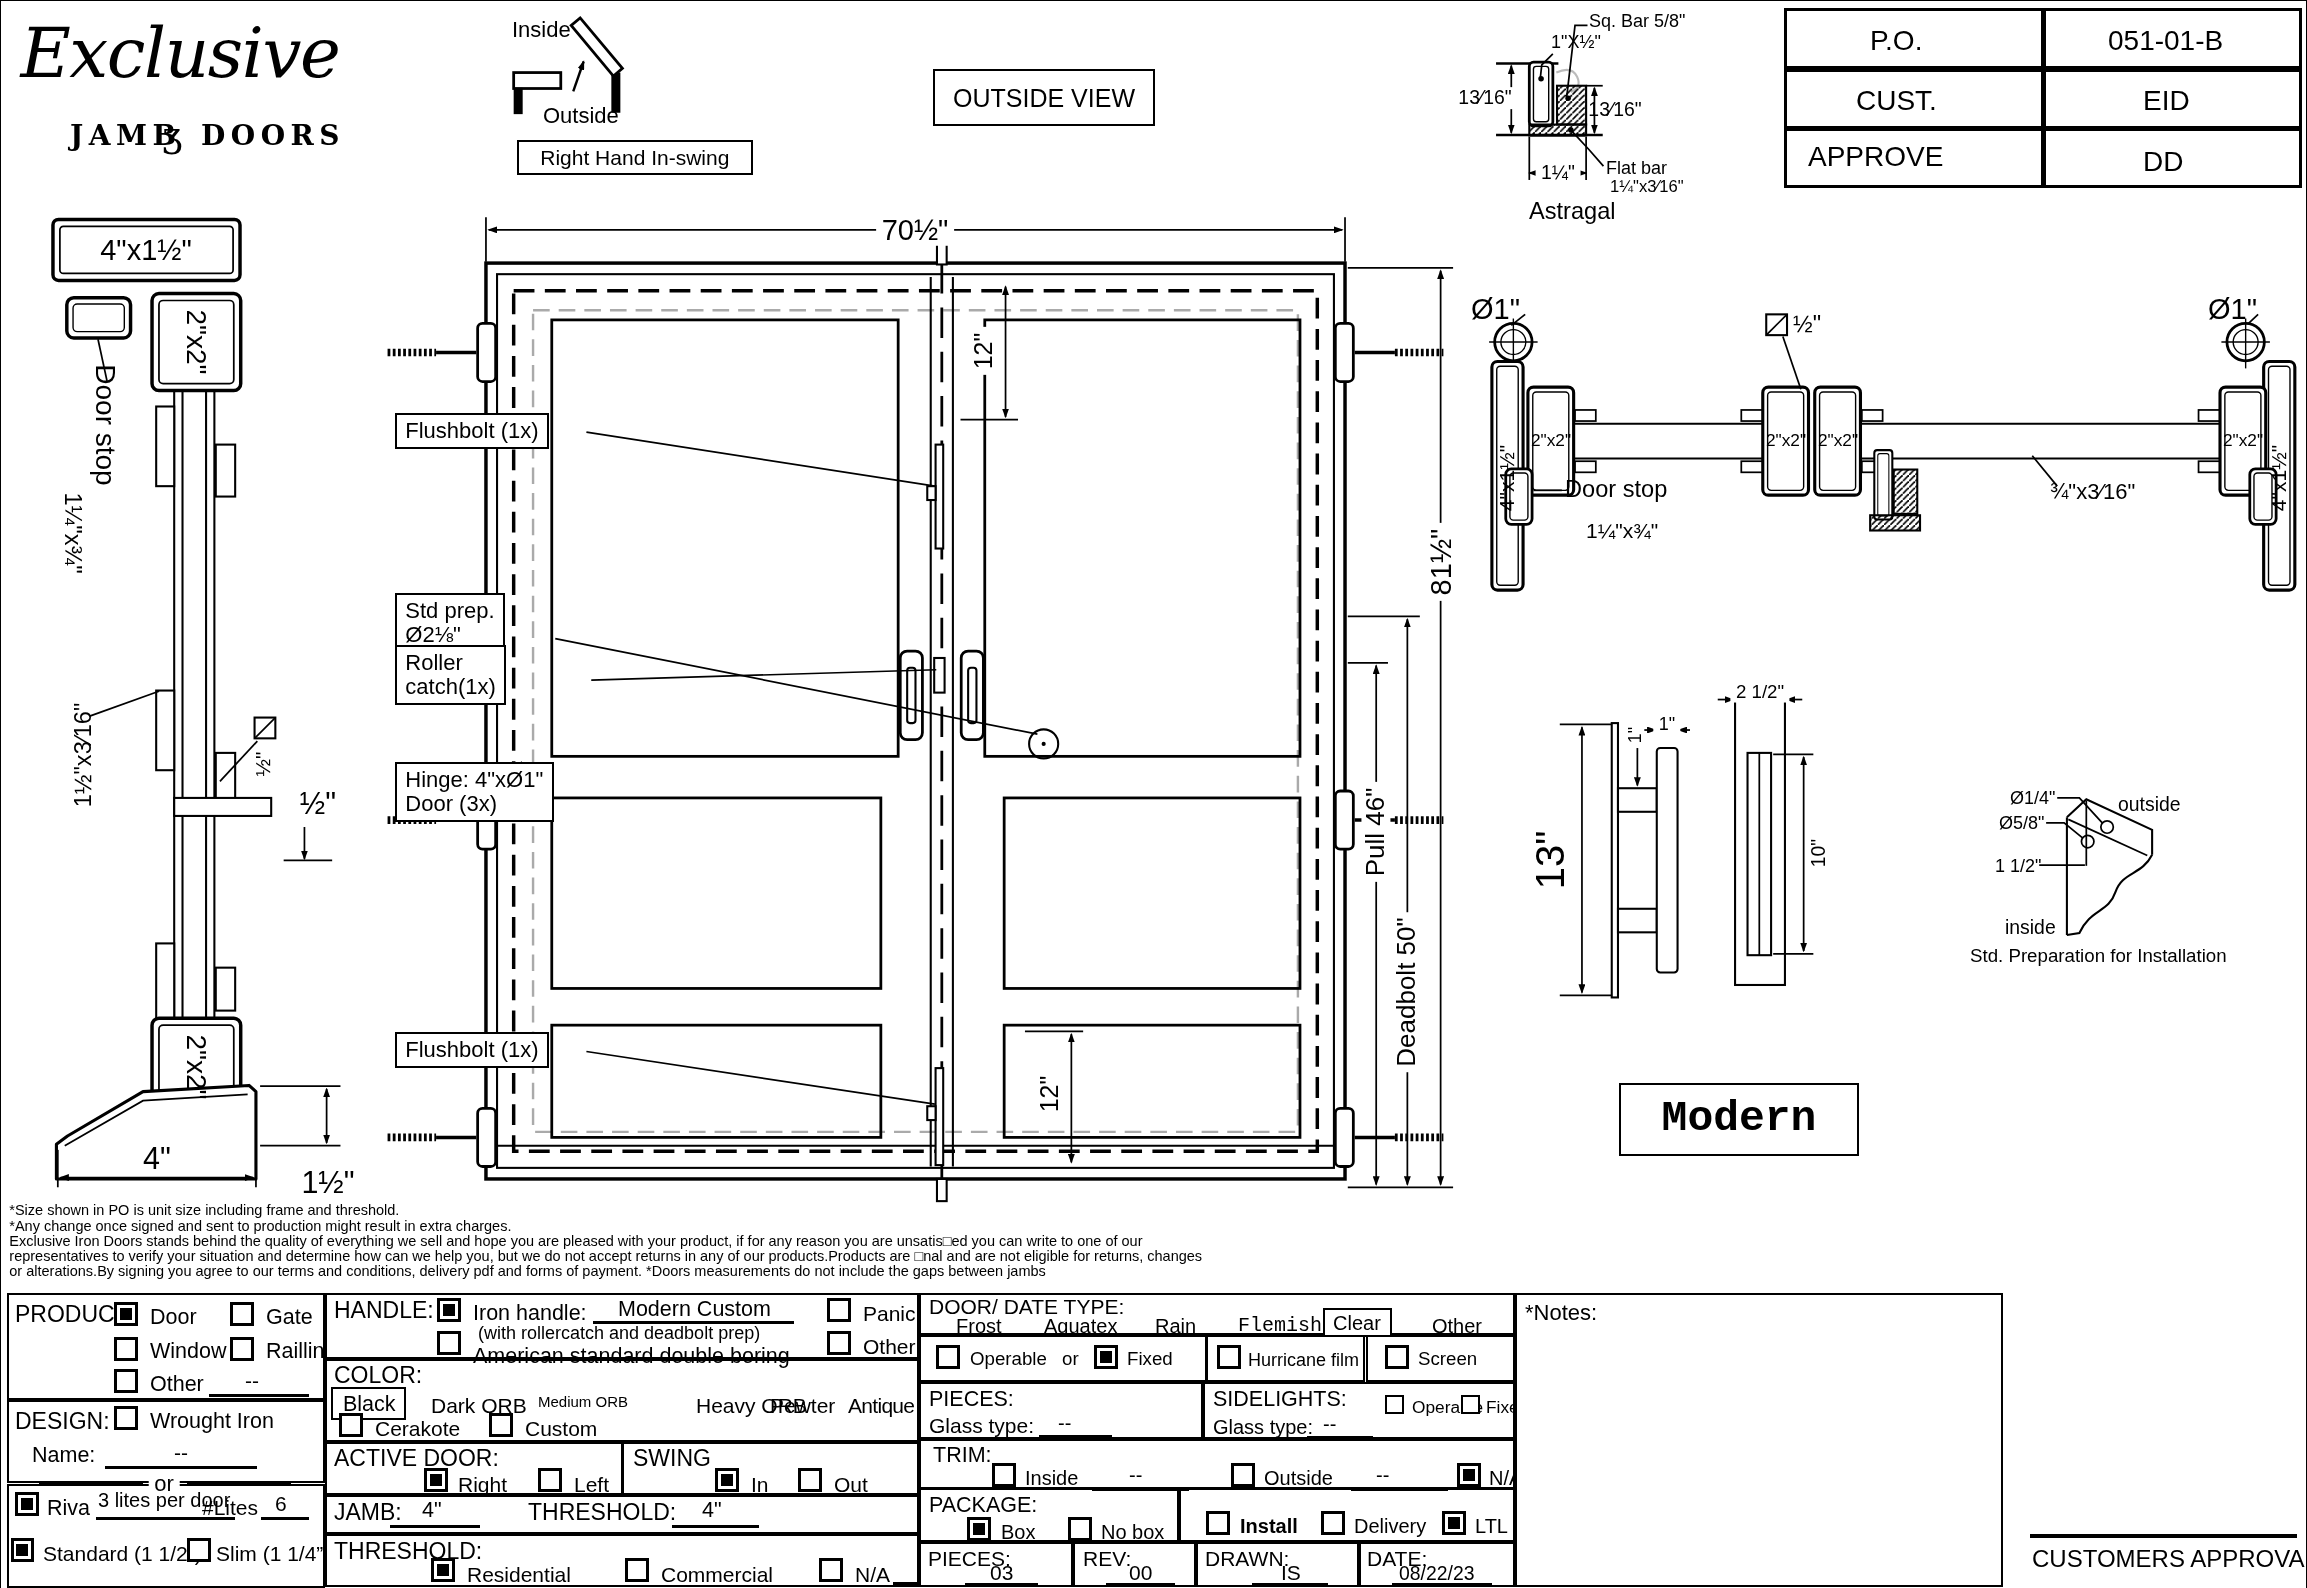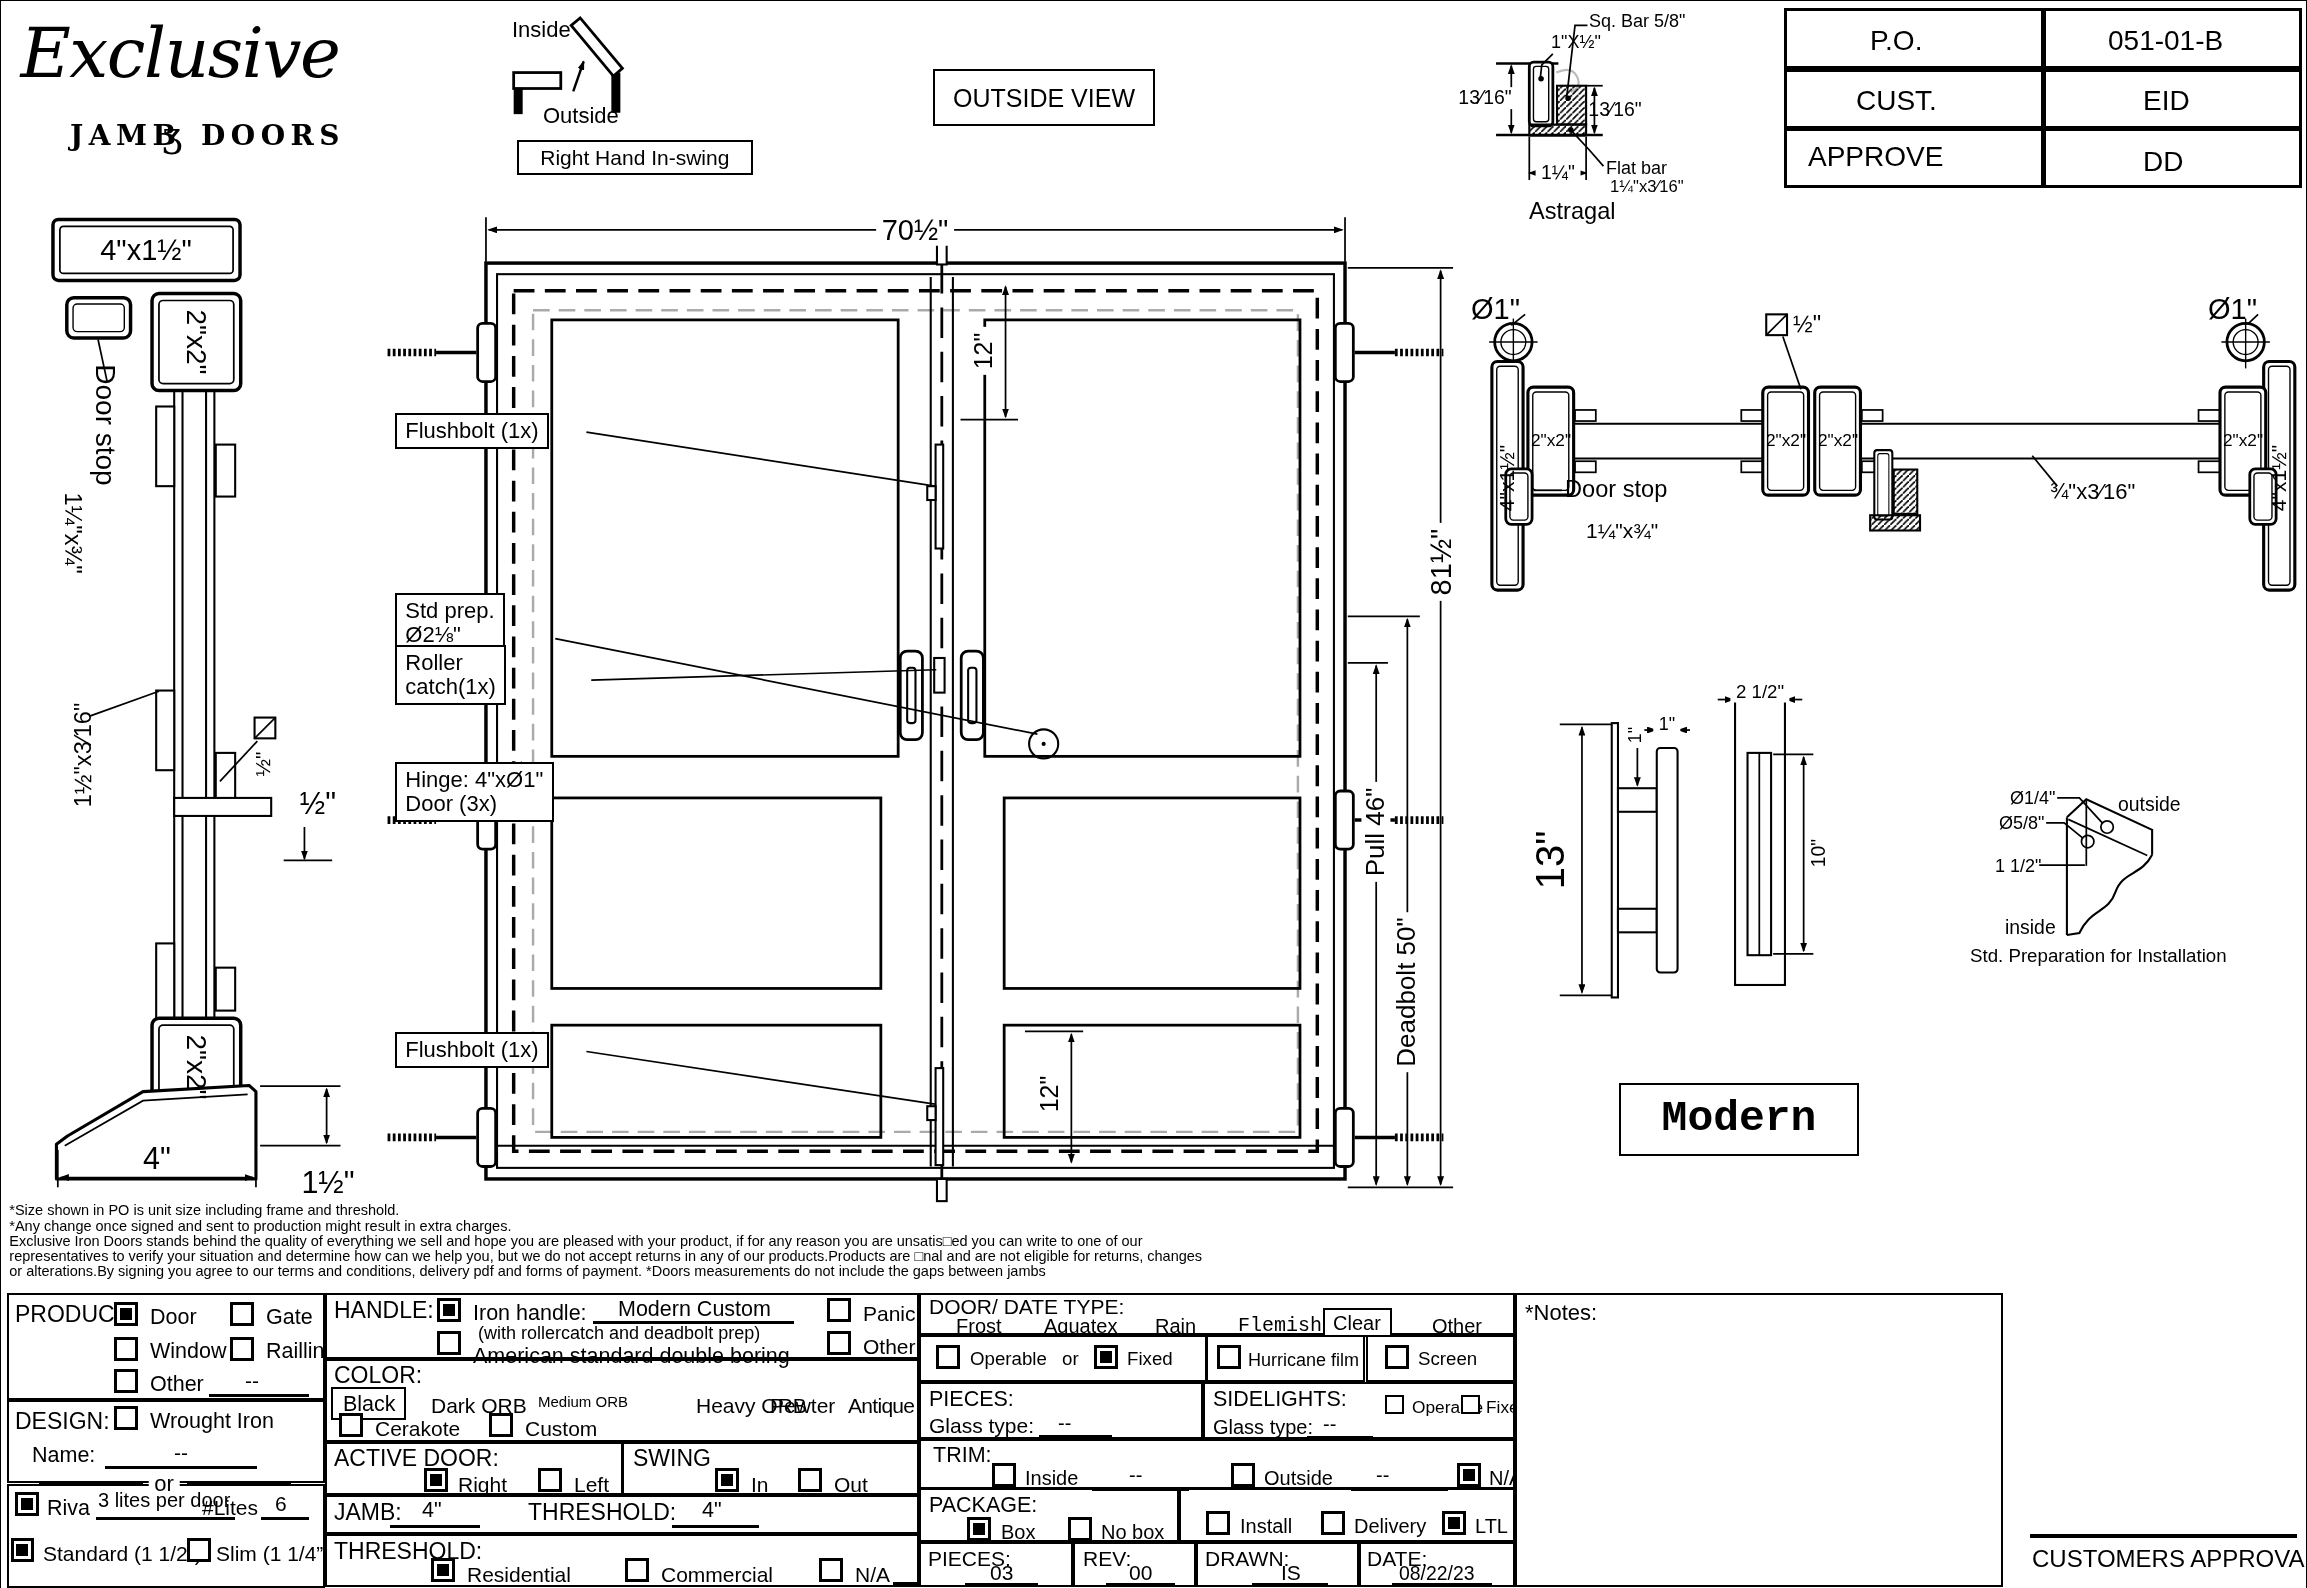--- a/index.html
+++ b/index.html
@@ -531,21 +531,21 @@
 <div class="ul" style="left:1350px;top:1487px;width:97px;"></div>
 <div class="cb checked" style="left:1456px;top:1462px;"></div>
 <div class="lbl" style="left:1488px;top:1466px;font-size:20px;">N/A</div>
 
 <div class="lbl" style="left:928px;top:1492px;font-size:21.5px;">PACKAGE:</div>
 <div class="cb checked" style="left:966px;top:1516px;"></div>
 <div class="lbl" style="left:1000px;top:1520px;font-size:20px;">Box</div>
 <div class="cb" style="left:1067px;top:1516px;"></div>
 <div class="lbl" style="left:1100px;top:1520px;font-size:20px;">No box</div>
 <div class="cb" style="left:1205px;top:1510px;"></div>
-<div class="lbl" style="left:1239px;top:1514px;font-size:20px;">Install</div>
+<div class="lbl" style="left:1239px;top:1514px;font-size:20px;font-weight:bold;">Install</div>
 <div class="cb" style="left:1320px;top:1510px;"></div>
 <div class="lbl" style="left:1353px;top:1514px;font-size:20px;">Delivery</div>
 <div class="cb checked" style="left:1441px;top:1510px;"></div>
 <div class="lbl" style="left:1474px;top:1514px;font-size:20px;">LTL</div>
 
 <div class="lbl" style="left:927px;top:1546px;font-size:21px;">PIECES:</div>
 <div class="lbl" style="left:989px;top:1560px;font-size:21px;">03</div>
 <div class="ul" style="left:964px;top:1582px;width:73px;"></div>
 <div class="lbl" style="left:1082px;top:1546px;font-size:21px;">REV:</div>
 <div class="lbl" style="left:1128px;top:1560px;font-size:21px;">00</div>

